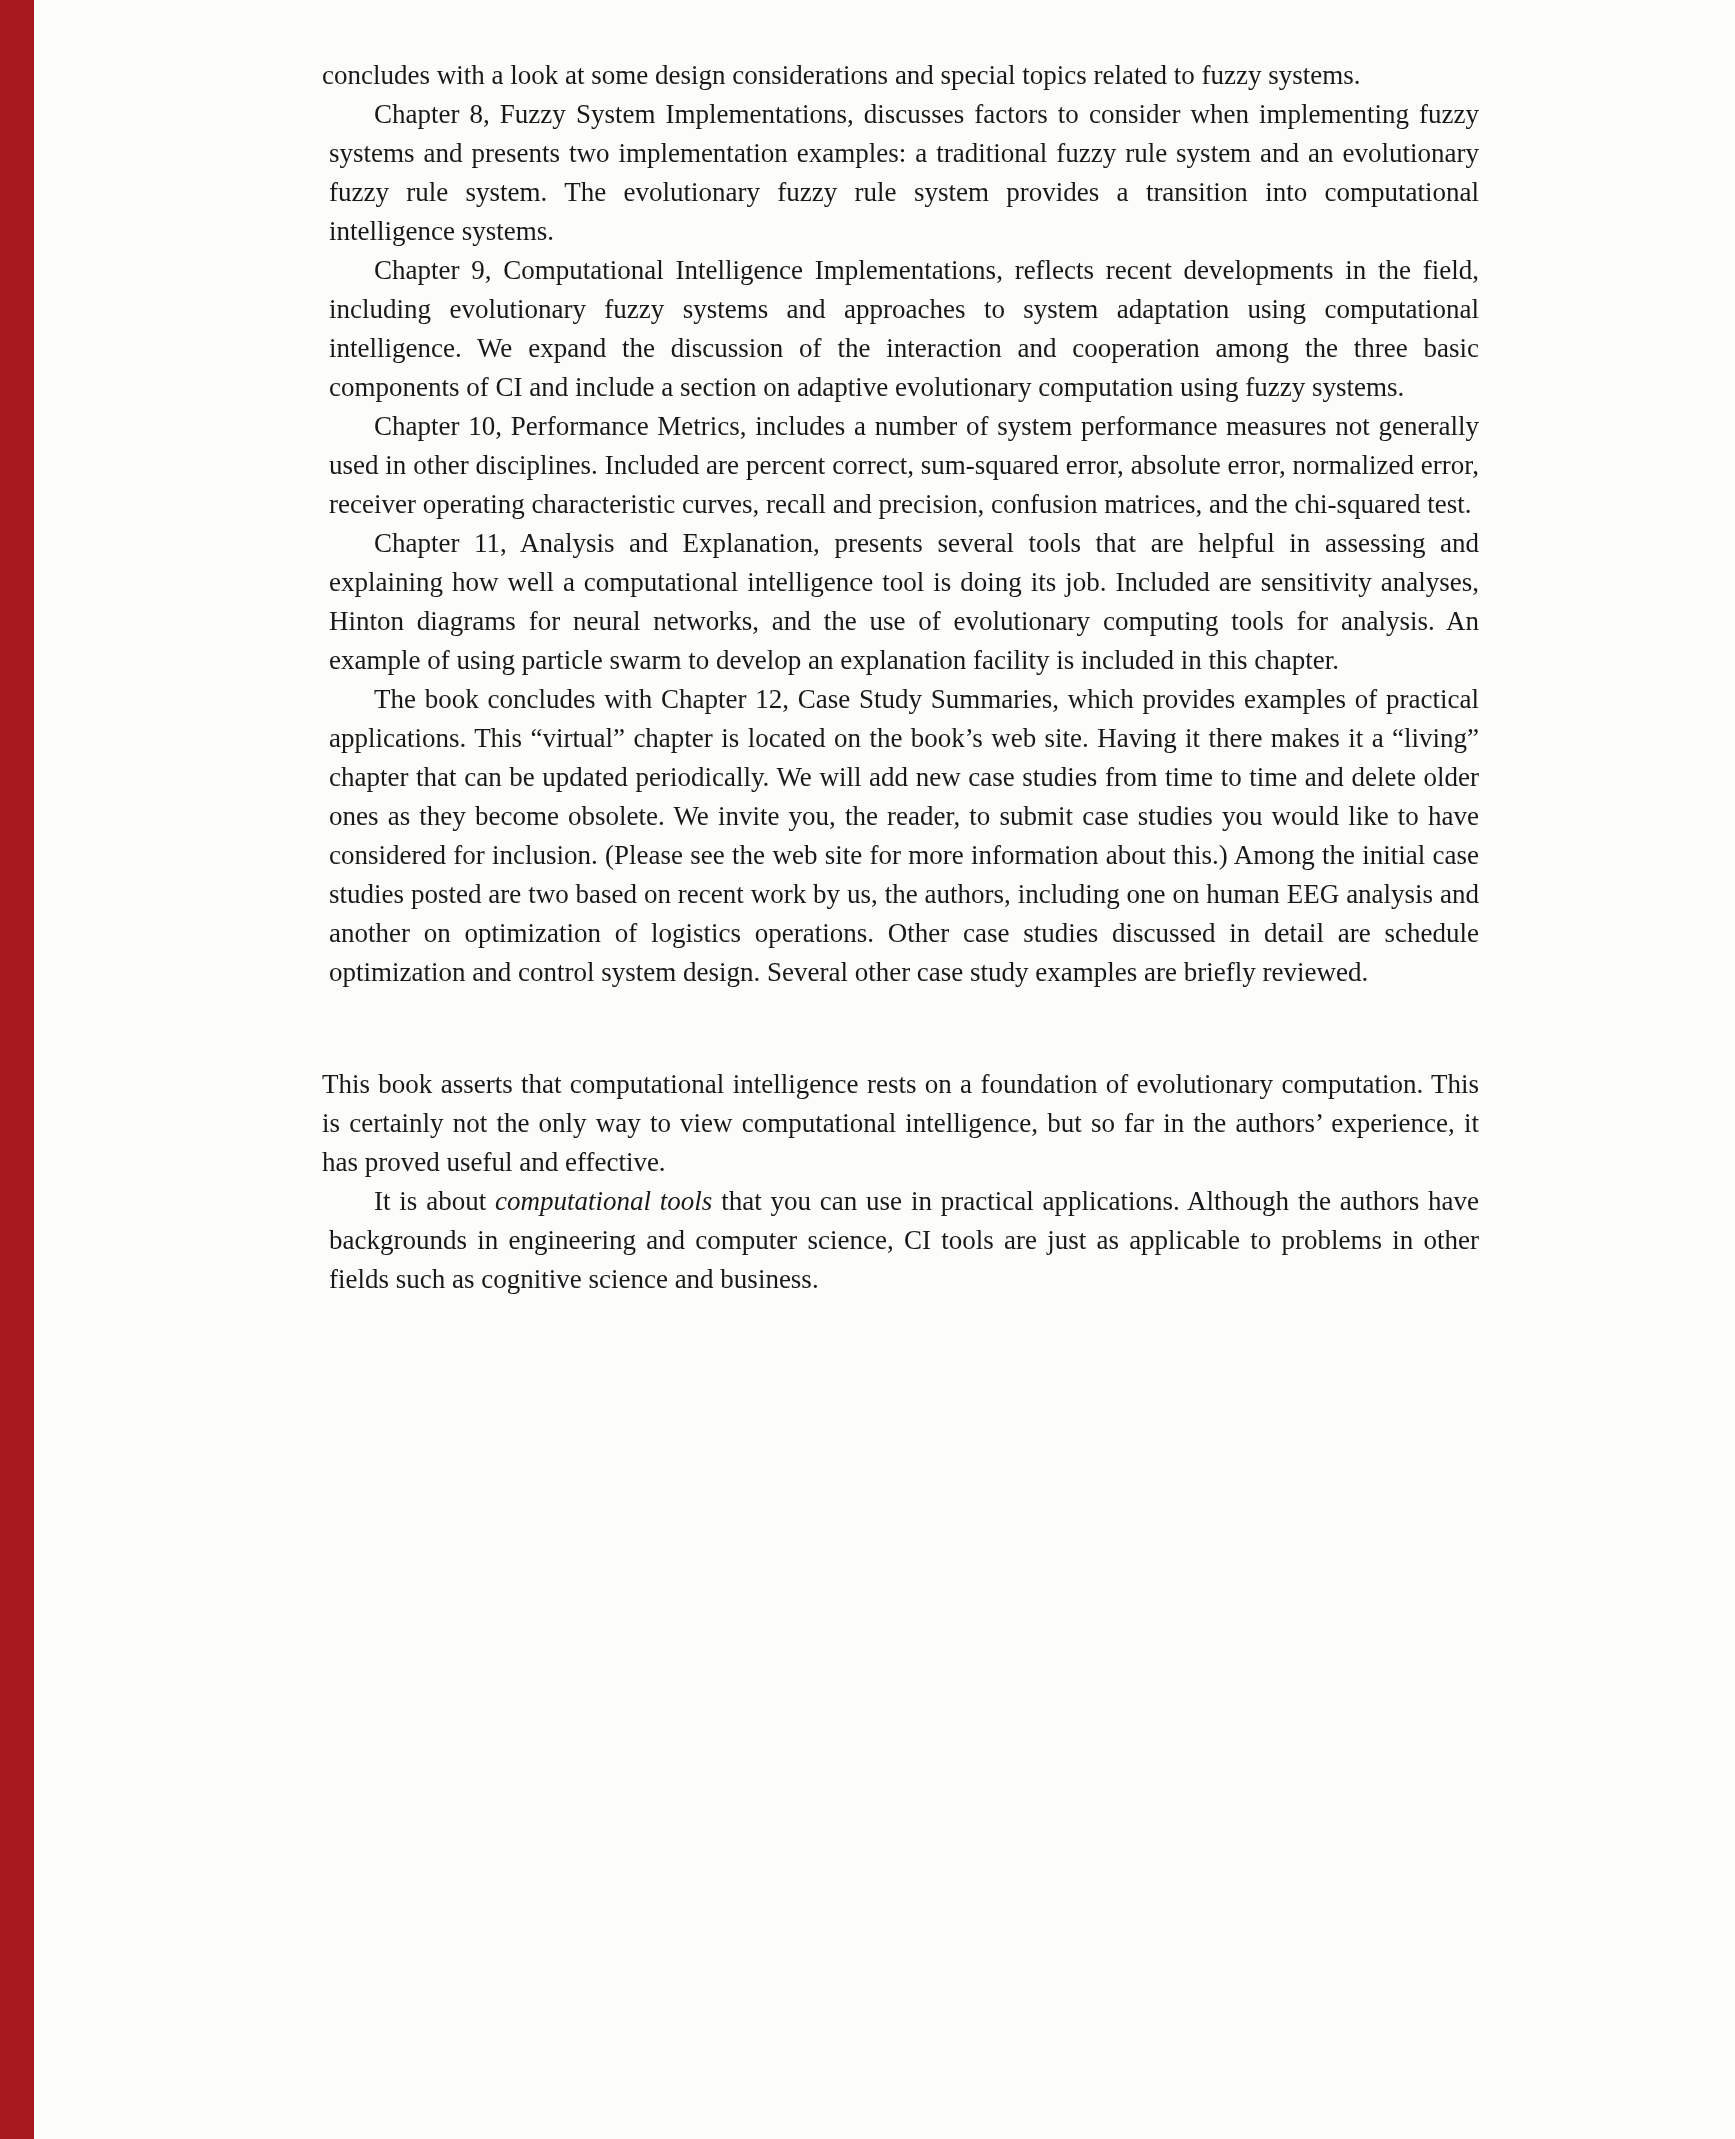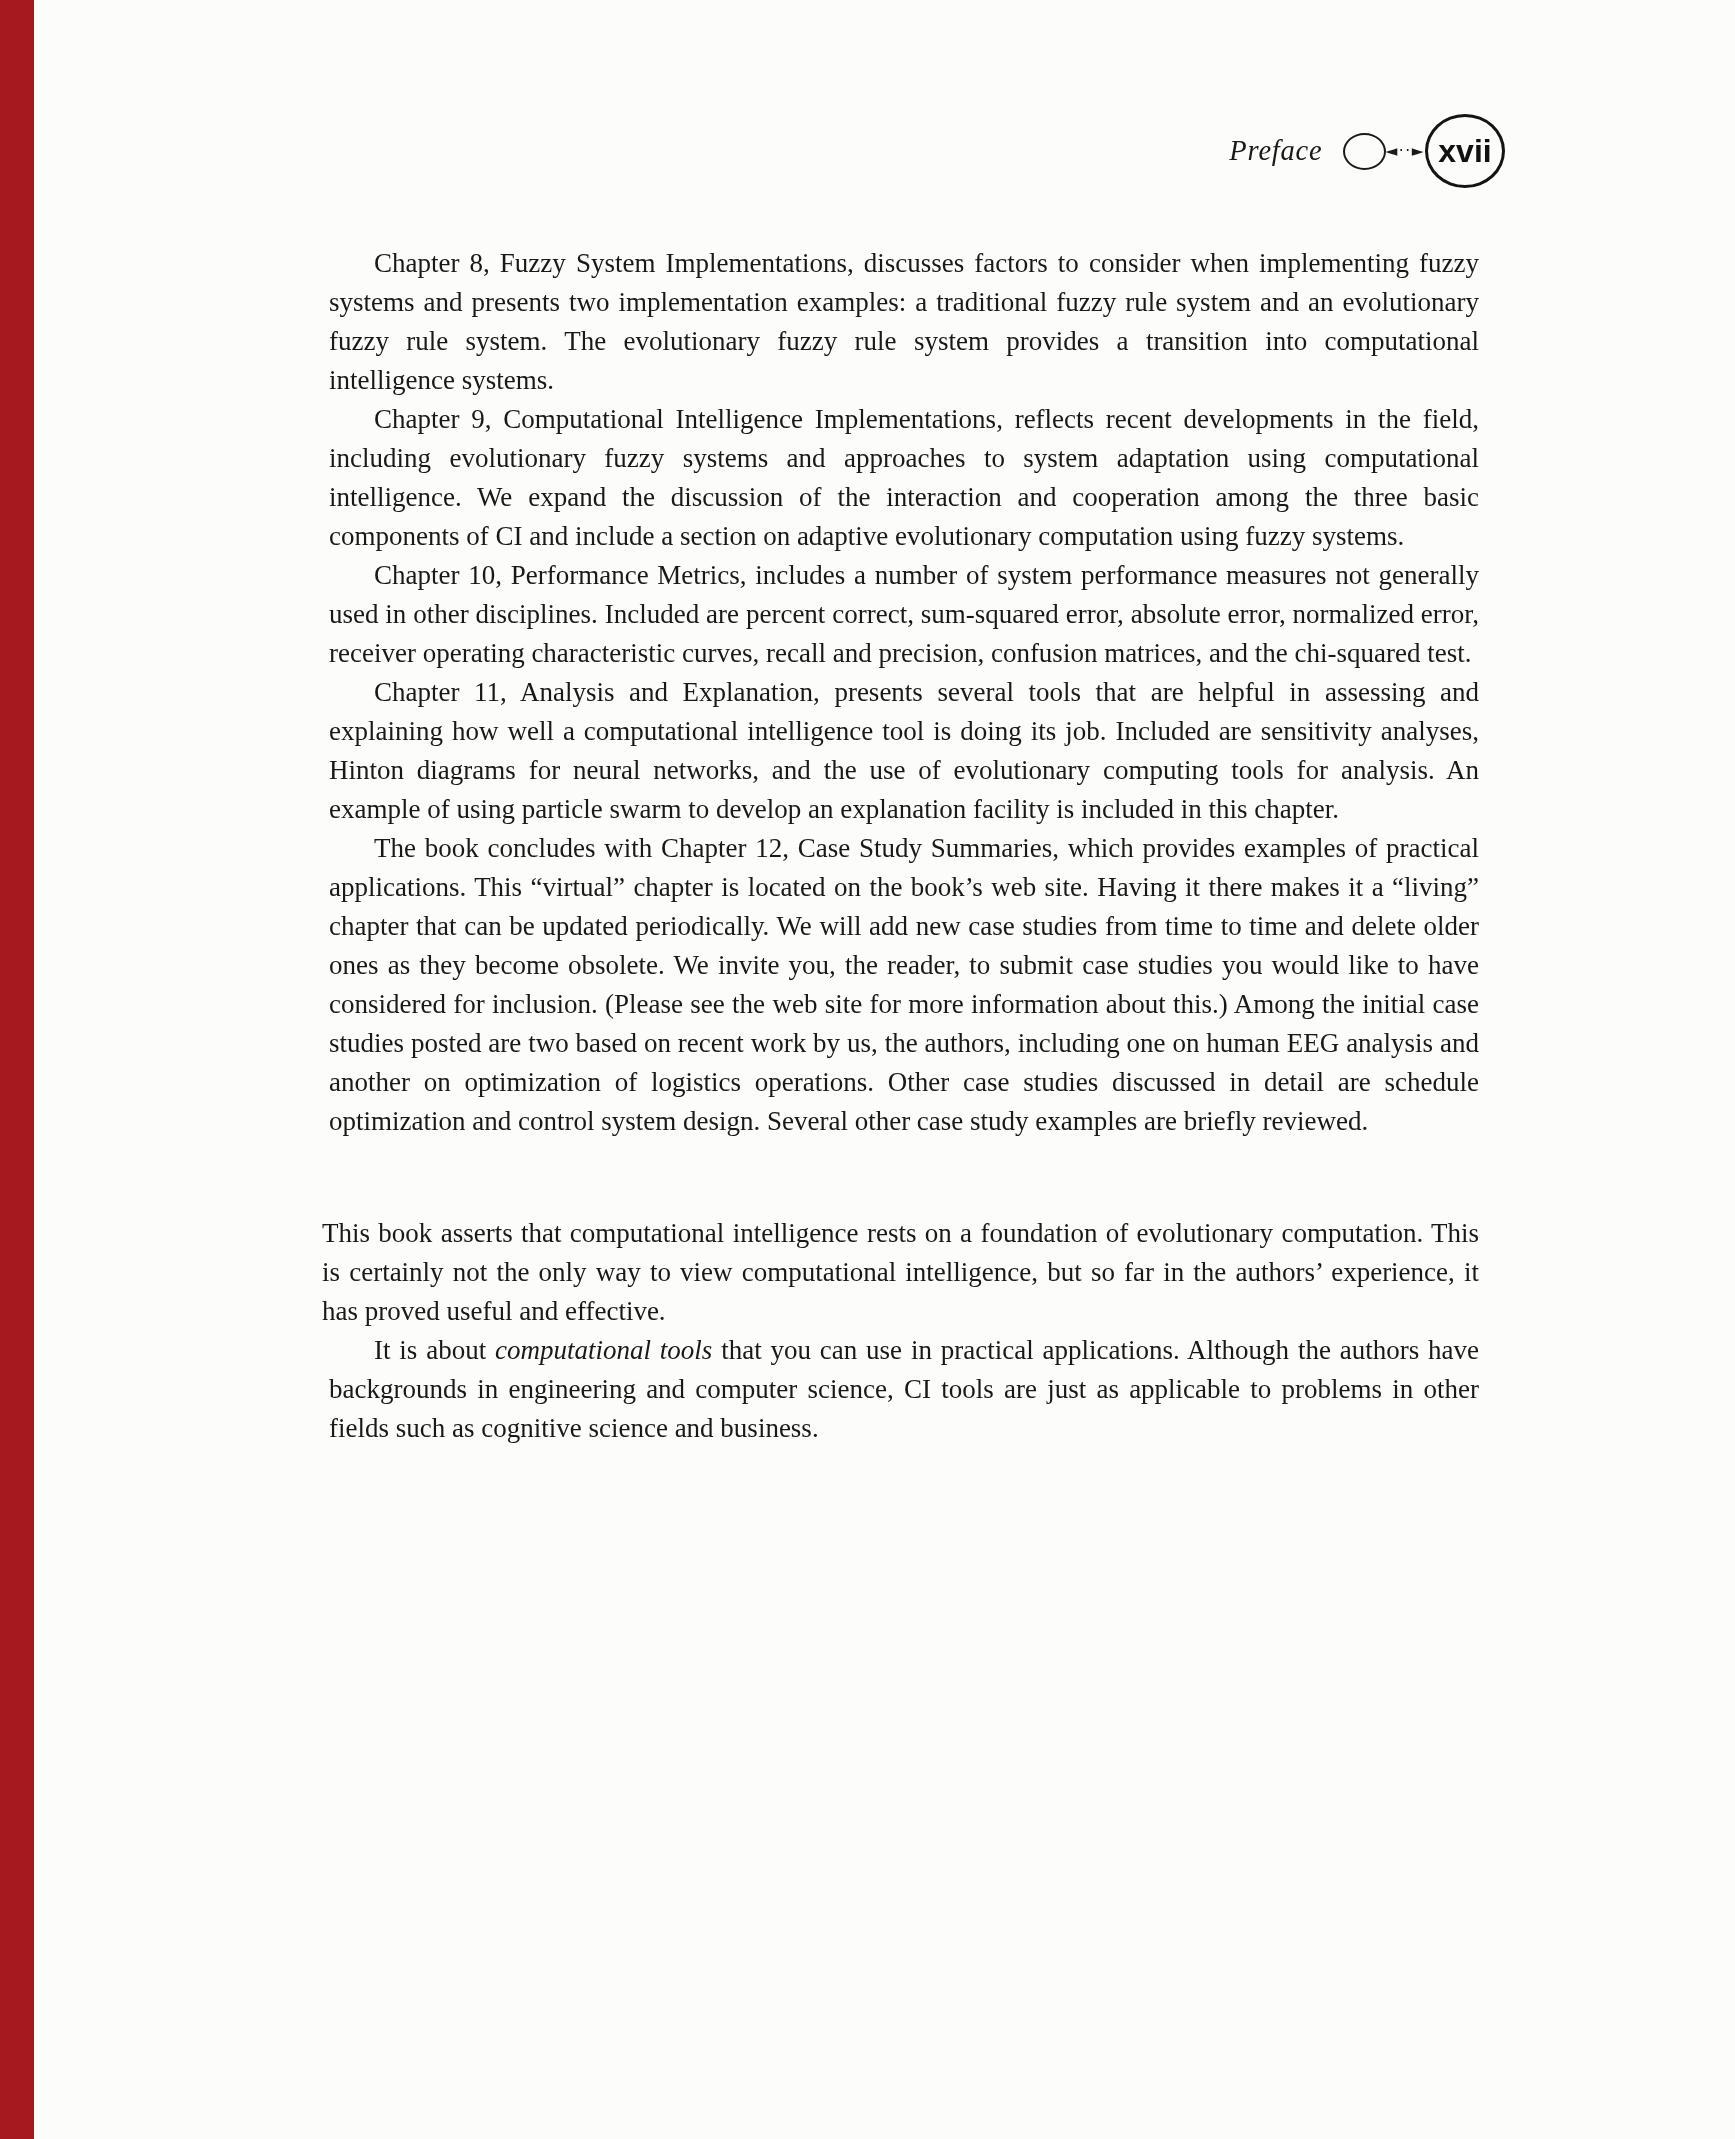--- a/index.html
+++ b/index.html
@@ -93,32 +93,23 @@
     margin-top: 73px;
   }
 </style>
 </head>
 <body>
 
 <div class="red-bar"></div>
 
 <div class="content">
 
-  <header class="page-header">
-    <span class="preface-label">Preface</span>
-    <span class="ornament">
-      <span class="open-circle"></span>
-      <span class="dots">◄··►</span>
-      <span class="page-circle">
-        <span>xvii</span>
-      </span>
-    </span>
-  </header>
 
   <div class="body-text">
+      <p class="para"><span>concludes with a look at some design considerations and special topics related to fuzzy systems.</span></p>
       <p class="para indent"><span>Chapter 8, Fuzzy System Implementations, discusses factors to consider when implementing fuzzy systems and presents two implementation examples: a traditional fuzzy rule system and an evolutionary fuzzy rule system. The evolutionary fuzzy rule system provides a transition into computational intelligence systems.</span></p>
       <p class="para indent"><span>Chapter 9, Computational Intelligence Implementations, reflects recent developments in the field, including evolutionary fuzzy systems and approaches to system adaptation using computational intelligence. We expand the discussion of the interaction and cooperation among the three basic components of CI and include a section on adaptive evolutionary computation using fuzzy systems.</span></p>
       <p class="para indent"><span>Chapter 10, Performance Metrics, includes a number of system performance measures not generally used in other disciplines. Included are percent correct, sum-squared error, absolute error, normalized error, receiver operating characteristic curves, recall and precision, confusion matrices, and the chi-squared test.</span></p>
       <p class="para indent"><span>Chapter 11, Analysis and Explanation, presents several tools that are helpful in assessing and explaining how well a computational intelligence tool is doing its job. Included are sensitivity analyses, Hinton diagrams for neural networks, and the use of evolutionary computing tools for analysis. An example of using particle swarm to develop an explanation facility is included in this chapter.</span></p>
       <p class="para indent"><span>The book concludes with Chapter 12, Case Study Summaries, which provides examples of practical applications. This “virtual” chapter is located on the book’s web site. Having it there makes it a “living” chapter that can be updated periodically. We will add new case studies from time to time and delete older ones as they become obsolete. We invite you, the reader, to submit case studies you would like to have considered for inclusion. (Please see the web site for more information about this.) Among the initial case studies posted are two based on recent work by us, the authors, including one on human EEG analysis and another on optimization of logistics operations. Other case studies discussed in detail are schedule optimization and control system design. Several other case study examples are briefly reviewed.</span></p>
     </div>
 
 
   <div class="body-text section-paras">
       <p class="para"><span>This book asserts that computational intelligence rests on a foundation of evolutionary computation. This is certainly not the only way to view computational intelligence, but so far in the authors’ experience, it has proved useful and effective.</span></p>

